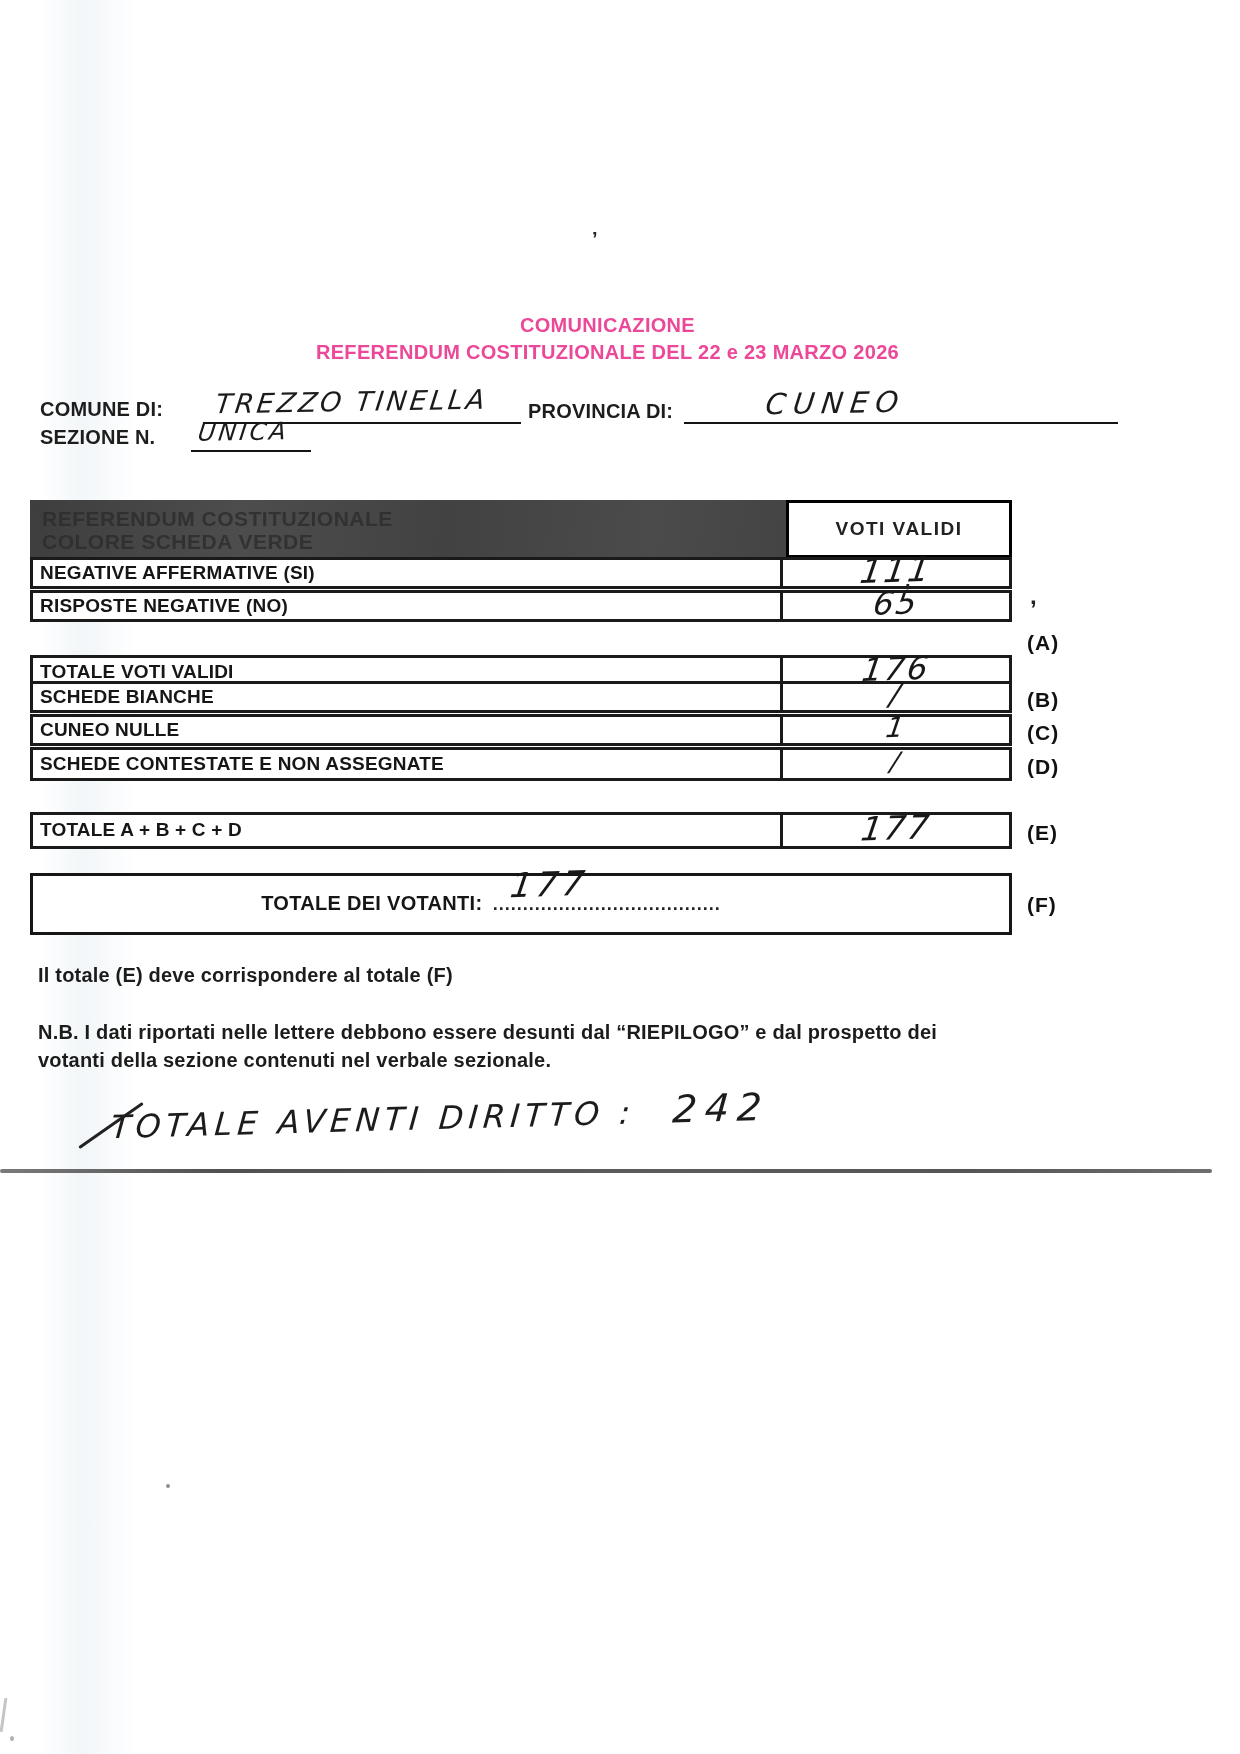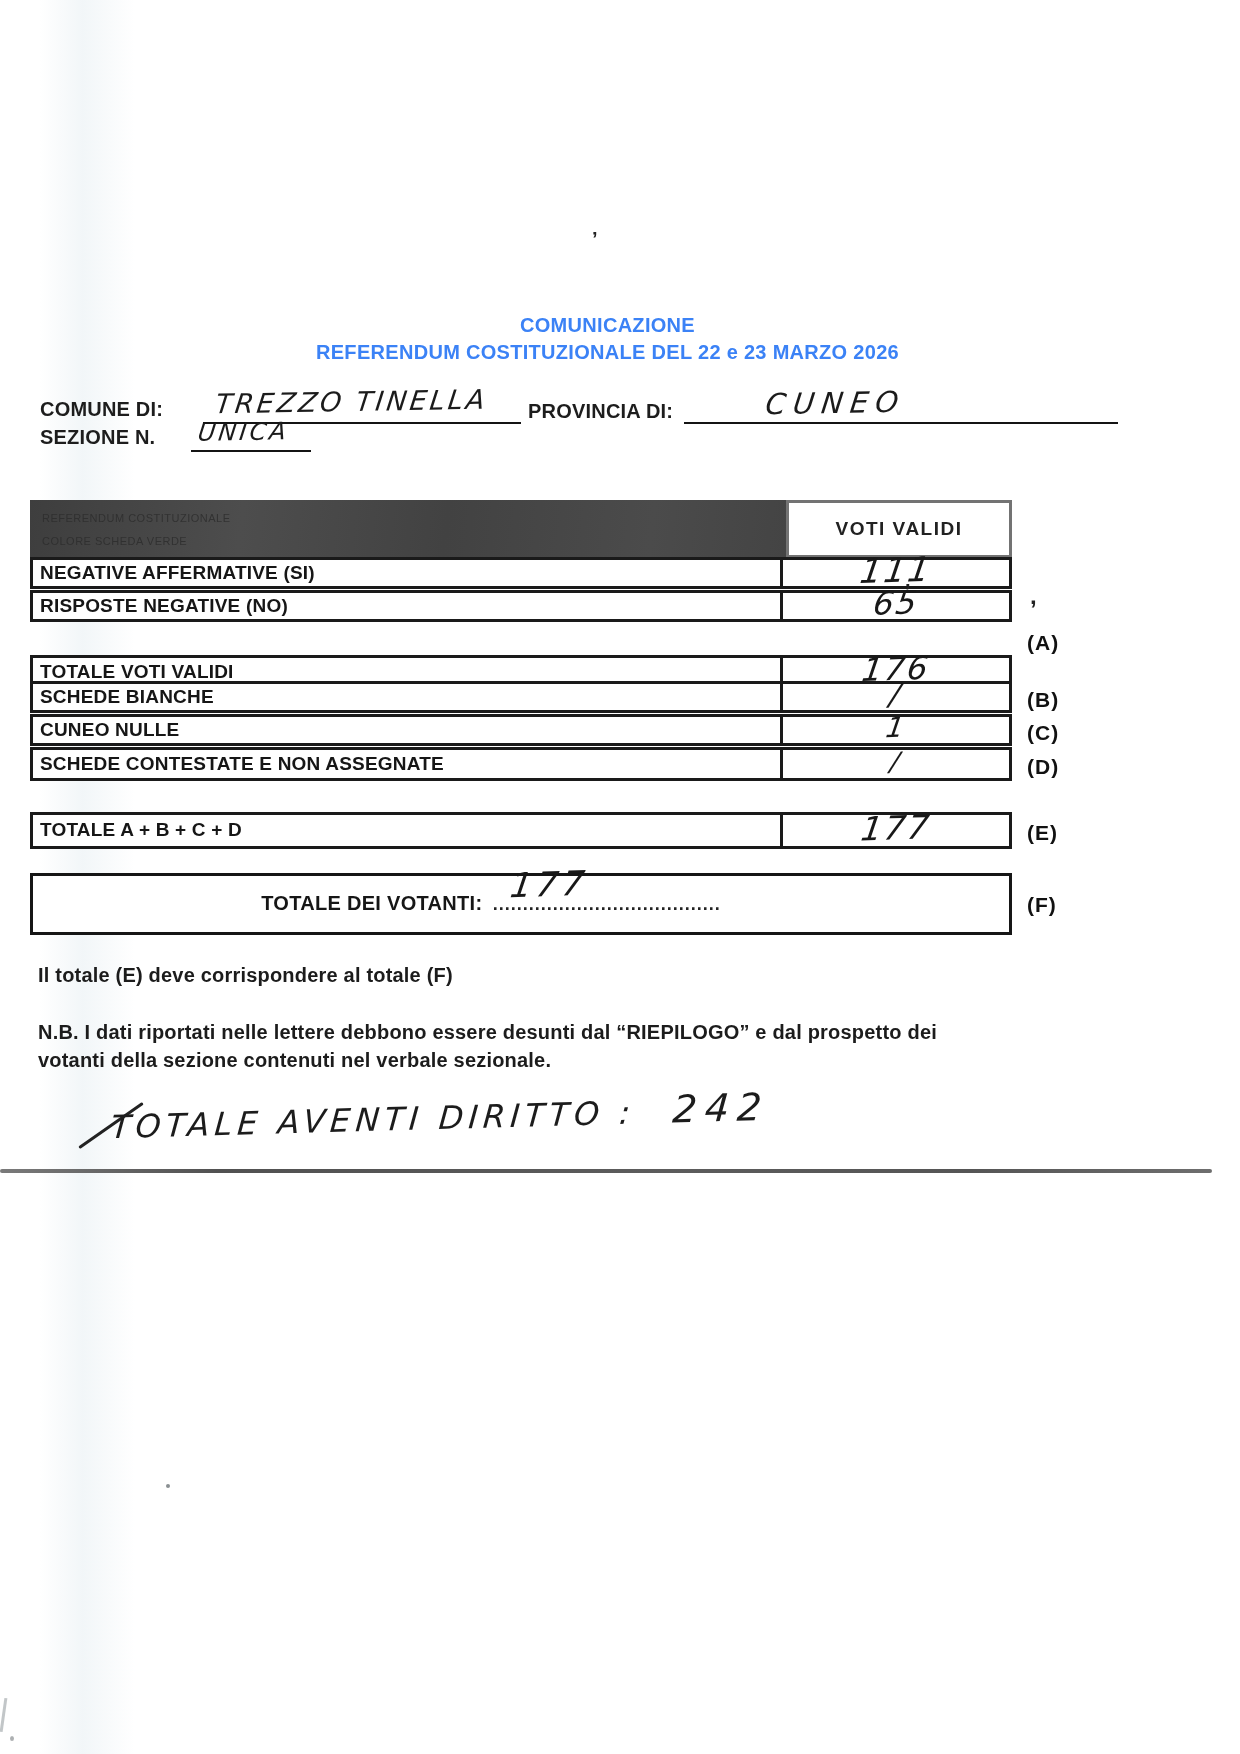--- a/index.html
+++ b/index.html
@@ -11,21 +11,21 @@
     font-family:"Liberation Sans", sans-serif;
     color:#1d1d1d;
   }
   
   .scan-stripe{
     position:absolute;left:40px;top:0;width:95px;height:100%;
     background:linear-gradient(90deg, rgba(205,222,228,0) 0%, rgba(203,220,228,0.25) 45%, rgba(205,222,228,0) 100%);
     pointer-events:none;
   }
   .title-wrap{position:absolute;left:0;top:314px;width:1215px;text-align:center;}
-  .title-line{font-weight:700;font-size:20px;letter-spacing:0.3px;color:#3b82f6;}
+  .title-line{font-weight:700;font-size:20px;letter-spacing:0.3px;color:#ec4899;}
   .title-line + .title-line{margin-top:4px;}
 
   .lbl{position:absolute;font-weight:700;font-size:20px;color:#1d1d1d;letter-spacing:0.2px;white-space:nowrap;}
 
   .u-line{position:absolute;border-top:2.5px solid #141414;height:0;}
 
   .hw{
     font-family:"DejaVu Sans", sans-serif;
     font-style:italic;
     color:#1b1b1b;
@@ -51,23 +51,23 @@
     font-size:32px;color:#181818;letter-spacing:2px;
   }
   .letter{position:absolute;left:1027px;font-weight:700;font-size:21px;color:#111;letter-spacing:1px;}
 
   
   .banner-row{position:absolute;left:30px;top:500px;width:982px;height:58px;display:flex;box-sizing:border-box;}
   .banner-dark{
     flex:1;background:linear-gradient(96deg,#3e3e3e 0%,#4d4d4d 28%,#424242 55%,#4b4b4b 82%,#444 100%);
     padding:7px 0 0 12px;box-sizing:border-box;
   }
-  .banner-text{font-weight:400;font-size:11px;line-height:23px;color:#2c2c2c;opacity:0.8;letter-spacing:0.5px;white-space:nowrap;}
+  .banner-text{font-weight:700;font-size:21px;line-height:23px;color:#2c2c2c;opacity:0.8;letter-spacing:0.5px;white-space:nowrap;}
   .voti-validi-cell{
-    width:226px;box-sizing:border-box;border:3px solid #737373;background:#fff;
+    width:226px;box-sizing:border-box;border:3px solid #000000;background:#fff;
     display:flex;align-items:center;justify-content:center;
     font-weight:700;font-size:19px;letter-spacing:1.5px;color:#222;
   }
 
   
   .fbox{position:absolute;left:30px;top:873px;width:982px;height:62px;border:3.5px solid #161616;box-sizing:border-box;background:#fff;}
   .fbox-inner{position:absolute;left:0;right:60px;top:16px;text-align:center;white-space:nowrap;}
   .fbox-label{font-weight:700;font-size:20px;letter-spacing:0.3px;color:#161616;}
   .dots-wrap{position:relative;display:inline-block;margin-left:6px;}
   .dots{font-weight:700;font-size:18px;letter-spacing:1px;color:#222;}

